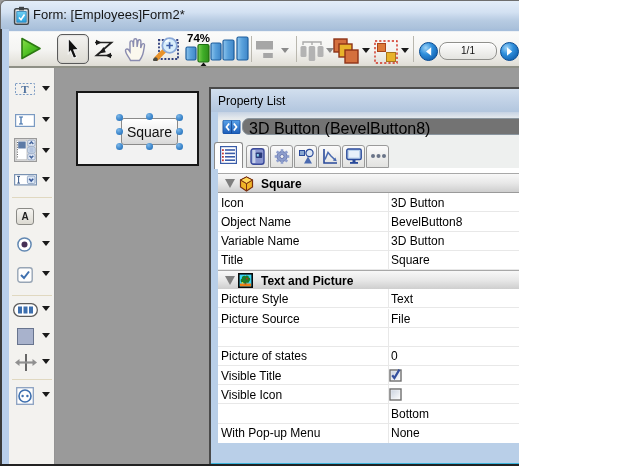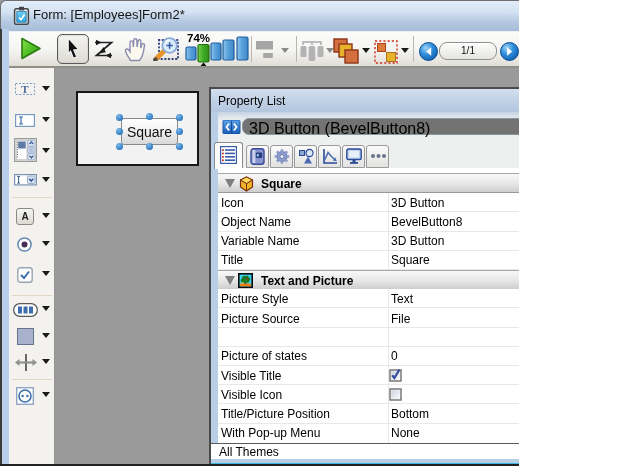--- a/index.html
+++ b/index.html
@@ -499,21 +499,20 @@
       <defs>
           <linearGradient id="cbg" x1="0" y1="0" x2="1" y2="1">
             <stop offset="0" stop-color="#ccd4e0"></stop>
             <stop offset="1" stop-color="#fafbfc"></stop>
           </linearGradient>
         </defs>
       <path d="M3.2 7.2 L5.4 10 L10.4 1.6" fill="none" stroke="#35509e" stroke-width="2.2"></path>
     </svg>
   </div>
   <div class="abs prow" style="top:404.4px">
-      <span class="plabel">Title/Picture Position</span>
       <span class="pvalue">Bottom</span>
       <span class="pdiv"></span>
     </div>
   <div class="abs prow" style="top:423.6px;border-bottom:none">
       <span class="plabel">With Pop-up Menu</span>
       <span class="pvalue">None</span>
       <span class="pdiv"></span>
     </div>
 
   <div class="abs" style="left:600px;top:168px;width:17px;height:275px;background:#efeeee;border-left:1px solid #d8d8d8"></div>
@@ -530,17 +529,16 @@
     <g stroke="#fff" stroke-width="1">
         <line x1="0" y1="2.6" x2="9" y2="2.6"></line>
         <line x1="0" y1="5.6" x2="9" y2="5.6"></line>
         <line x1="0" y1="8.6" x2="9" y2="8.6"></line>
       </g>
   </svg>
   <svg class="abs" style="left:604px;top:433px" width="9" height="8" viewBox="0 0 9 8">
       <path d="M0 0 L9 0 L4.5 8 Z" fill="#3a3a3a"></path>
     </svg>
 
-  <div class="abs" style="left:211px;top:442.8px;width:406px;height:16.7px;background:#fff;border-top:1.2px solid #5a5a5a;font-size:12px;color:#000;padding:1px 0 0 8px">All Themes</div>
   <div class="abs" id="cyan1"></div>
   <div class="abs" id="cyan2"></div>
   <div class="abs" id="bottombar"></div>
 </div>
 
 </body></html>

